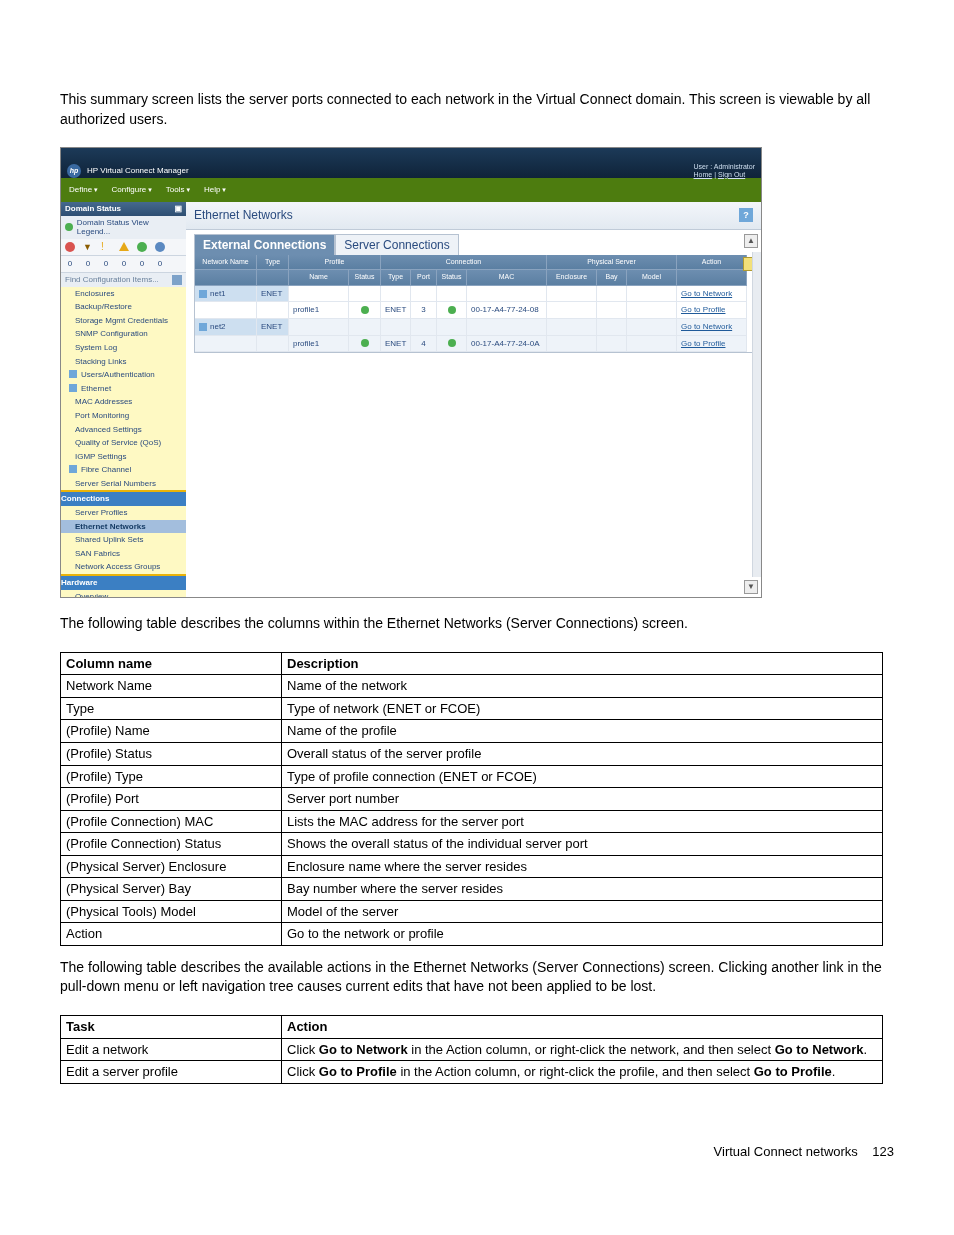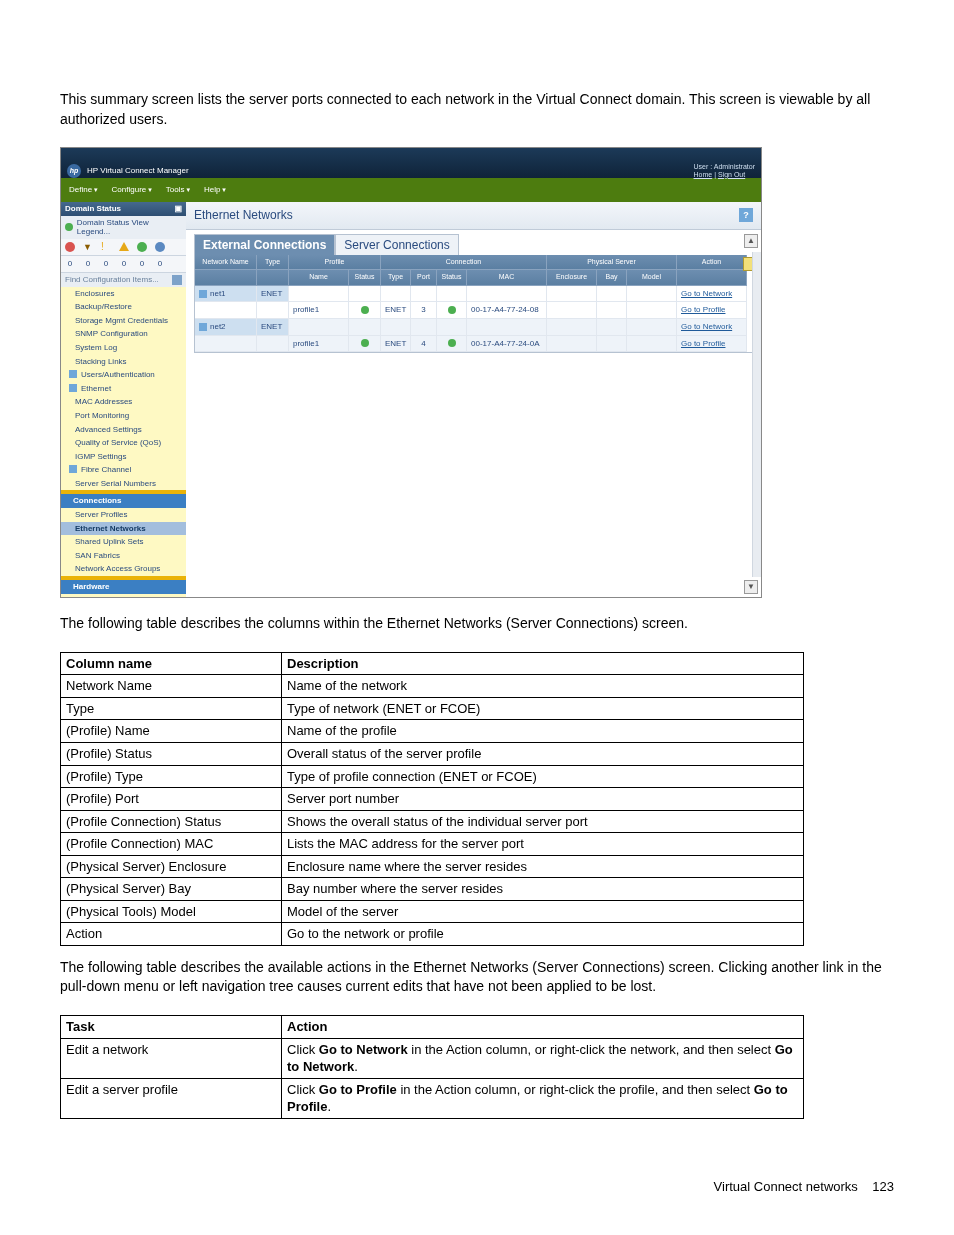--- a/index.html
+++ b/index.html
@@ -67,21 +67,21 @@
   .ic { width:10px;height:10px;display:inline-block; }
   .ic.red{border-radius:50%;background:#d9534f;}
   .ic.fil{color:#8a5c00;font-size:9px;line-height:10px;}
   .ic.warn{color:#e6a817;font-size:10px;line-height:10px;}
   .ic.tri{width:0;height:0;border-left:5px solid transparent;border-right:5px solid transparent;border-bottom:9px solid #e6a817;}
   .ic.ok{border-radius:50%;background:#4caf50;}
   .ic.info{border-radius:50%;background:#5b89c1;}
   .sb-find { background:#e9eef4; color:#6a819c; padding:2px 4px; display:flex; justify-content:space-between; align-items:flex-end; }
   .sb-find .sq{width:10px;height:10px;background:#7da2c9;}
   .sb-tree { flex:1; overflow:auto; background:#fef9c3; }
-  .sb-tree .grp { color:#2a4b7f; font-weight:bold; background:#e3ebf3; padding:2px 12px; border-top:4px solid #eab308; }
+  .sb-tree .grp { color:#2a4b7f; font-weight:bold; background:#e3ebf3; padding:2px 0; border-top:2px solid #eab308; }
   .sb-tree .grp.active { background:#3b7fc3; color:#fff; }
   .sb-tree .itm { padding:2px 4px 2px 14px; color:#2a4b7f; }
   .sb-tree .itm.sel { background:#a3bedd; color:#153b64; font-weight:bold; }
   .sb-tree .itm.cat { padding-left:8px; display:flex; gap:4px; }
   .sb-tree .itm .box{width:8px;height:8px;background:#6fa7d9;display:inline-block;}
 
   
   .mn { flex:1; background:#fff; color:#333; position:relative; }
   .mn-title {
     background: linear-gradient(#f3f6fa,#e2e9f1);
@@ -115,21 +115,21 @@
   .okdot{width:8px;height:8px;border-radius:50%;background:#4caf50;margin:auto;}
   .netbox{width:8px;height:8px;background:#6fa7d9;display:inline-block;margin-right:3px;}
   .scroll-up{position:absolute;right:3px;top:32px;width:12px;height:12px;border:1px solid #999;background:#eee;color:#555;display:flex;align-items:center;justify-content:center;font-size:8px;}
   .scroll-dn{position:absolute;right:3px;bottom:3px;width:12px;height:12px;border:1px solid #999;background:#eee;color:#555;display:flex;align-items:center;justify-content:center;font-size:8px;}
   .rightbar{position:absolute;right:0;top:50px;bottom:20px;width:8px;background:#e8ecf1;border-left:1px solid #d0d7e0;}
   .notebox{position:absolute;right:4px;top:55px;width:12px;height:12px;background:#f2e07a;border:1px solid #b09a30;}
 
   
   table.doc {
     border-collapse: collapse;
-    width: 744px;
+    width: 823px;
     font-size: 13px;
     margin-bottom: 12px;
   }
   table.doc th, table.doc td {
     border: 1px solid #000;
     padding: 2px 5px;
     text-align: left;
     vertical-align: top;
     line-height:1.35;
   }
@@ -359,26 +359,26 @@
         </tr>
         <tr>
           <td>(Profile) Type</td>
           <td>Type of profile connection (ENET or FCOE)</td>
         </tr>
         <tr>
           <td>(Profile) Port</td>
           <td>Server port number</td>
         </tr>
         <tr>
+          <td>(Profile Connection) MAC</td>
+          <td>Lists the MAC address for the server port</td>
+        </tr>
+        <tr>
           <td>(Profile Connection) Status</td>
           <td>Shows the overall status of the individual server port</td>
-        </tr>
-        <tr>
-          <td>(Profile Connection) MAC</td>
-          <td>Lists the MAC address for the server port</td>
         </tr>
         <tr>
           <td>(Physical Server) Enclosure</td>
           <td>Enclosure name where the server resides</td>
         </tr>
         <tr>
           <td>(Physical Server) Bay</td>
           <td>Bay number where the server resides</td>
         </tr>
         <tr>

